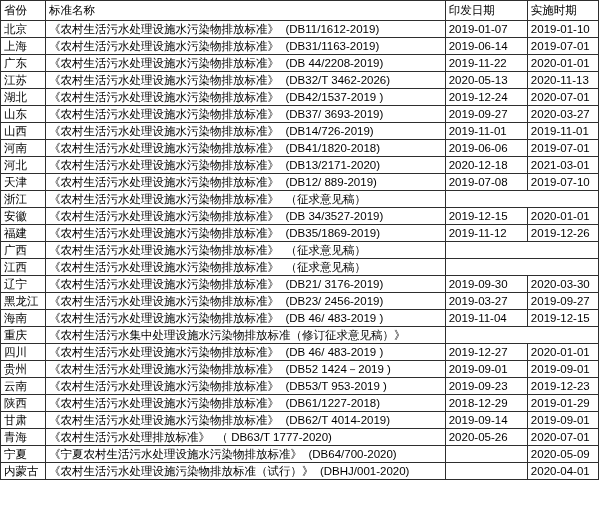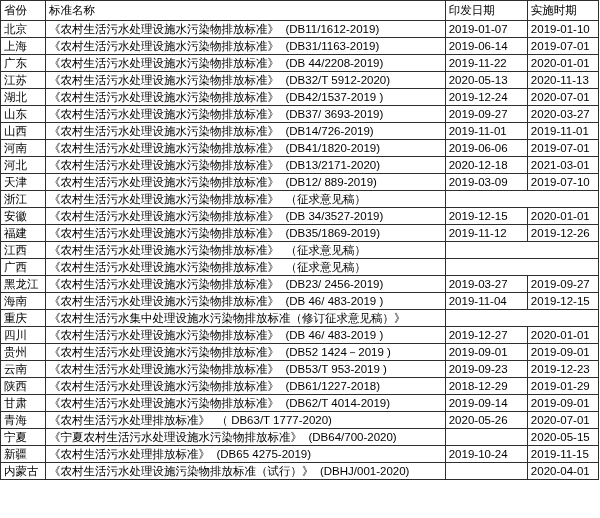--- a/index.html
+++ b/index.html
@@ -71,21 +71,21 @@
           <td>2019-07-01</td>
         </tr>
         <tr>
           <td>广东</td>
           <td>《农村生活污水处理设施水污染物排放标准》  (DB 44/2208-2019)</td>
           <td>2019-11-22</td>
           <td>2020-01-01</td>
         </tr>
         <tr>
           <td>江苏</td>
-          <td>《农村生活污水处理设施水污染物排放标准》  (DB32/T 5912-2020)</td>
+          <td>《农村生活污水处理设施水污染物排放标准》  (DB32/T 3462-2026)</td>
           <td>2020-05-13</td>
           <td>2020-11-13</td>
         </tr>
         <tr>
           <td>湖北</td>
           <td>《农村生活污水处理设施水污染物排放标准》  (DB42/1537-2019 )</td>
           <td>2019-12-24</td>
           <td>2020-07-01</td>
         </tr>
         <tr>
@@ -95,62 +95,68 @@
           <td>2020-03-27</td>
         </tr>
         <tr>
           <td>山西</td>
           <td>《农村生活污水处理设施水污染物排放标准》  (DB14/726-2019)</td>
           <td>2019-11-01</td>
           <td>2019-11-01</td>
         </tr>
         <tr>
           <td>河南</td>
-          <td>《农村生活污水处理设施水污染物排放标准》  (DB41/1820-2019)</td>
+          <td>《农村生活污水处理设施水污染物排放标准》  (DB41/1820-2018)</td>
           <td>2019-06-06</td>
           <td>2019-07-01</td>
         </tr>
         <tr>
           <td>河北</td>
           <td>《农村生活污水处理设施水污染物排放标准》  (DB13/2171-2020)</td>
           <td>2020-12-18</td>
           <td>2021-03-01</td>
         </tr>
         <tr>
           <td>天津</td>
           <td>《农村生活污水处理设施水污染物排放标准》  (DB12/ 889-2019)</td>
-          <td>2019-03-09</td>
+          <td>2019-07-08</td>
           <td>2019-07-10</td>
         </tr>
         <tr>
           <td>浙江</td>
           <td>《农村生活污水处理设施水污染物排放标准》  （征求意见稿）</td>
           <td colspan="2"></td>
         </tr>
         <tr>
           <td>安徽</td>
           <td>《农村生活污水处理设施水污染物排放标准》  (DB 34/3527-2019)</td>
           <td>2019-12-15</td>
           <td>2020-01-01</td>
         </tr>
         <tr>
           <td>福建</td>
           <td>《农村生活污水处理设施水污染物排放标准》  (DB35/1869-2019)</td>
           <td>2019-11-12</td>
           <td>2019-12-26</td>
         </tr>
         <tr>
+          <td>广西</td>
+          <td>《农村生活污水处理设施水污染物排放标准》  （征求意见稿）</td>
+          <td colspan="2"></td>
+        </tr>
+        <tr>
           <td>江西</td>
           <td>《农村生活污水处理设施水污染物排放标准》  （征求意见稿）</td>
           <td colspan="2"></td>
         </tr>
         <tr>
-          <td>广西</td>
-          <td>《农村生活污水处理设施水污染物排放标准》  （征求意见稿）</td>
-          <td colspan="2"></td>
+          <td>辽宁</td>
+          <td>《农村生活污水处理设施水污染物排放标准》  (DB21/ 3176-2019)</td>
+          <td>2019-09-30</td>
+          <td>2020-03-30</td>
         </tr>
         <tr>
           <td>黑龙江</td>
           <td>《农村生活污水处理设施水污染物排放标准》  (DB23/ 2456-2019)</td>
           <td>2019-03-27</td>
           <td>2019-09-27</td>
         </tr>
         <tr>
           <td>海南</td>
           <td>《农村生活污水处理设施水污染物排放标准》  (DB 46/ 483-2019 )</td>
@@ -195,27 +201,21 @@
         <tr>
           <td>青海</td>
           <td>《农村生活污水处理排放标准》  （ DB63/T 1777-2020)</td>
           <td>2020-05-26</td>
           <td>2020-07-01</td>
         </tr>
         <tr>
           <td>宁夏</td>
           <td>《宁夏农村生活污水处理设施水污染物排放标准》  (DB64/700-2020)</td>
           <td></td>
-          <td>2020-05-15</td>
-        </tr>
-        <tr>
-          <td>新疆</td>
-          <td>《农村生活污水处理排放标准》  (DB65 4275-2019)</td>
-          <td>2019-10-24</td>
-          <td>2019-11-15</td>
+          <td>2020-05-09</td>
         </tr>
         <tr>
           <td>内蒙古</td>
           <td>《农村生活污水处理设施污染物排放标准（试行）》  (DBHJ/001-2020)</td>
           <td></td>
           <td>2020-04-01</td>
         </tr>
       </tbody>
   </table>
 </div>

